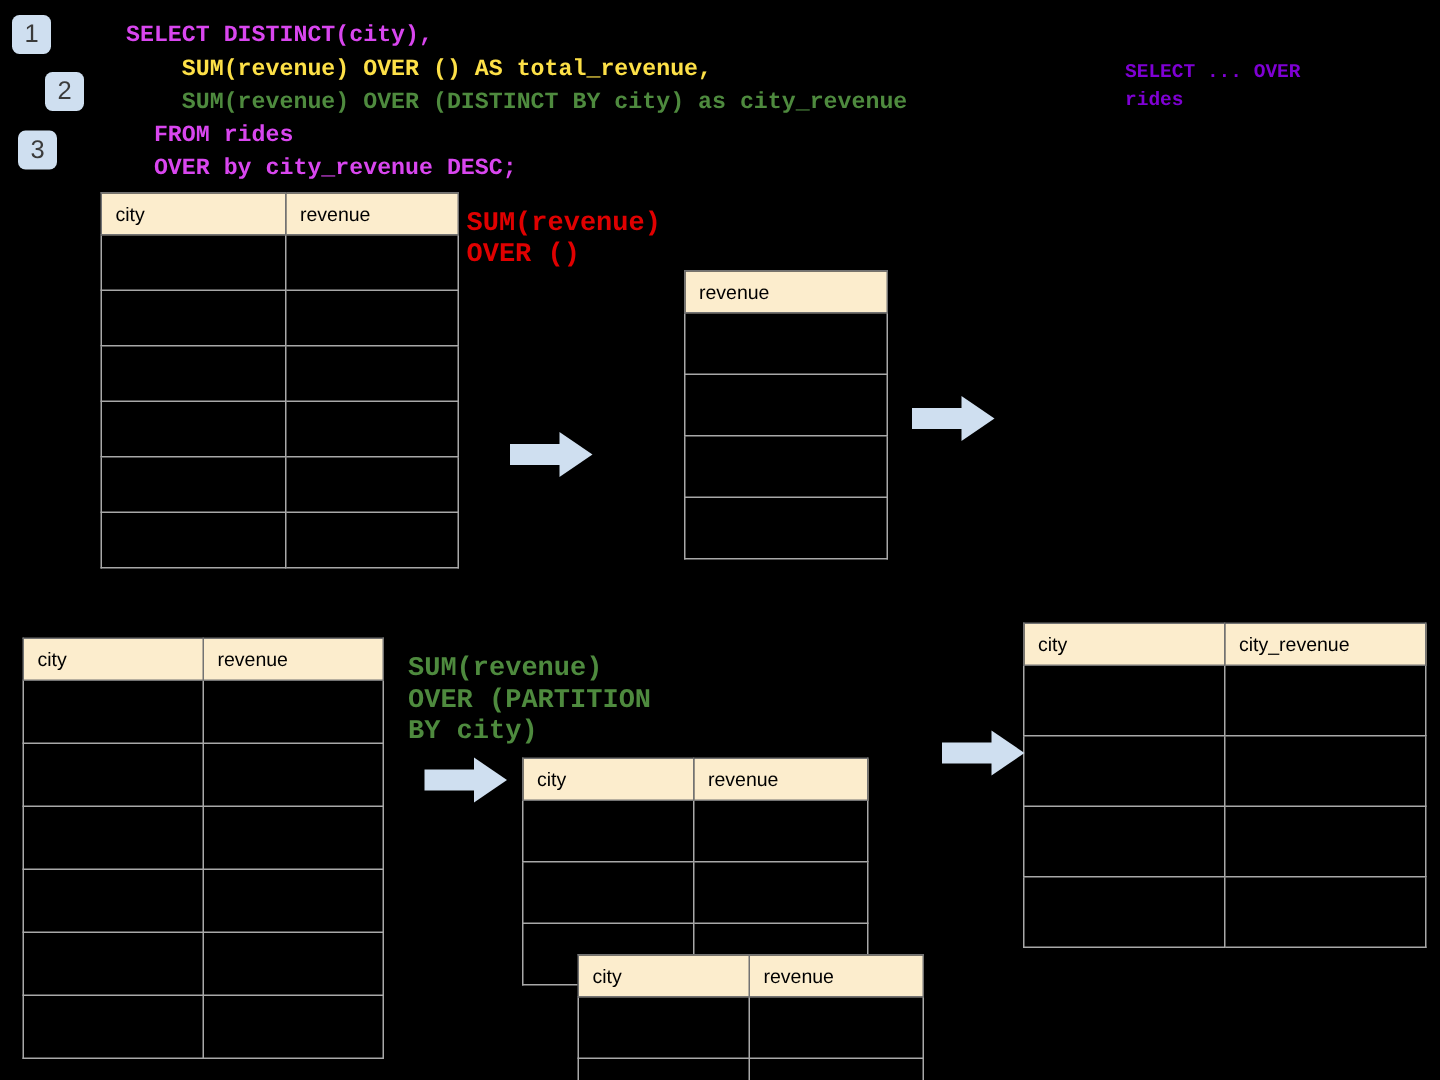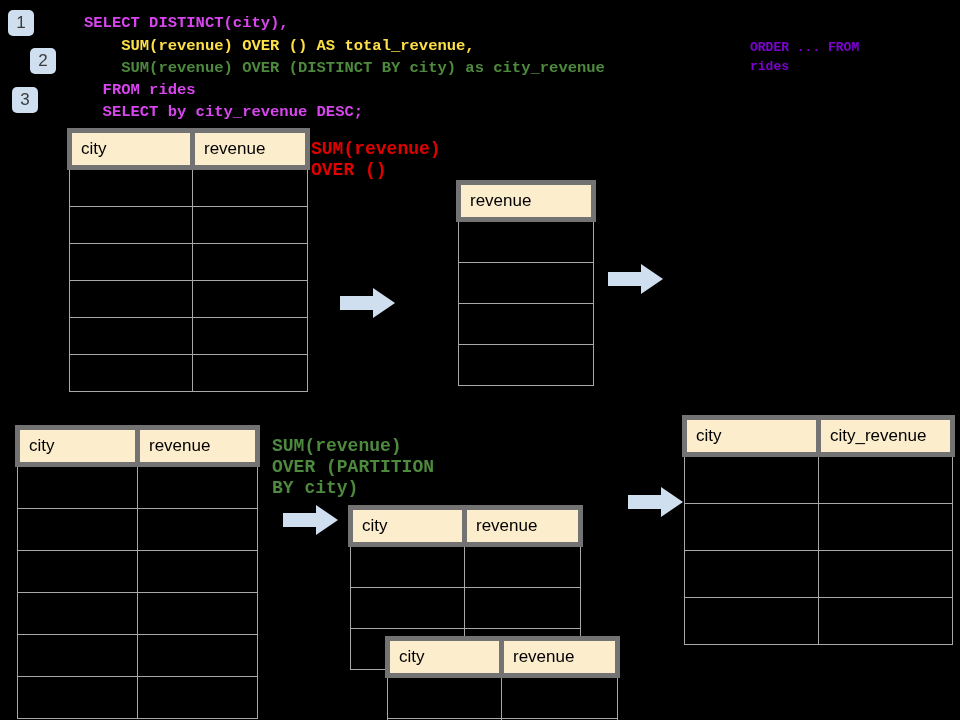--- a/index.html
+++ b/index.html
@@ -68,23 +68,23 @@
   }
   .tbl td {
     border: 1px solid #a8a8a8;
     padding: 0;
     background: #000000;
   }
   .tbl td.hdr {
     background: #fcedcd;
     color: #000000;
     font-family: "Liberation Sans", sans-serif;
-    font-size: 17px;
+    font-size: 13px;
     padding: 6px 0 6px 9px;
-    border: 5px solid #737373;
+    border: 1px solid #737373;
     white-space: nowrap;
   }
 
   
   .arrow {
     position: absolute;
     width: 56px;
     height: 30px;
   }
   .arrow .shaft {
@@ -110,23 +110,23 @@
 <body>
 
 <div class="badge" style="left:8px;  top:10px;">1</div>
 <div class="badge" style="left:30px; top:48px;">2</div>
 <div class="badge" style="left:12px; top:87px;">3</div>
 
 <div class="sql sql-purple" style="left:84px; top:12px;">SELECT DISTINCT(city),</div>
 <div class="sql sql-red" style="left:84px; top:35px;">    SUM(revenue) OVER () AS total_revenue,</div>
 <div class="sql sql-green" style="left:84px; top:57px;">    SUM(revenue) OVER (DISTINCT BY city) as city_revenue</div>
 <div class="sql sql-purple" style="left:84px; top:79px;text-align:center;">  FROM rides</div>
-<div class="sql sql-purple" style="left:84px; top:101px;">  SELECT by city_revenue DESC;</div>
-
-<div class="annot annot-purple" style="left:750px; top:38px;">ORDER ... FROM
+<div class="sql sql-purple" style="left:84px; top:101px;">  OVER by city_revenue DESC;</div>
+
+<div class="annot annot-purple" style="left:750px; top:38px;">SELECT ... OVER
 rides</div>
 <div class="annot annot-red" style="left:311px; top:139px;">SUM(revenue)
 OVER ()</div>
 <div class="annot annot-green" style="left:272px; top:436px;">SUM(revenue)
 OVER (PARTITION
 BY city)</div>
 
 <table class="tbl" style="left:67px; top:128px; width:238px;">
   <colgroup>
       <col style="width:123px">

